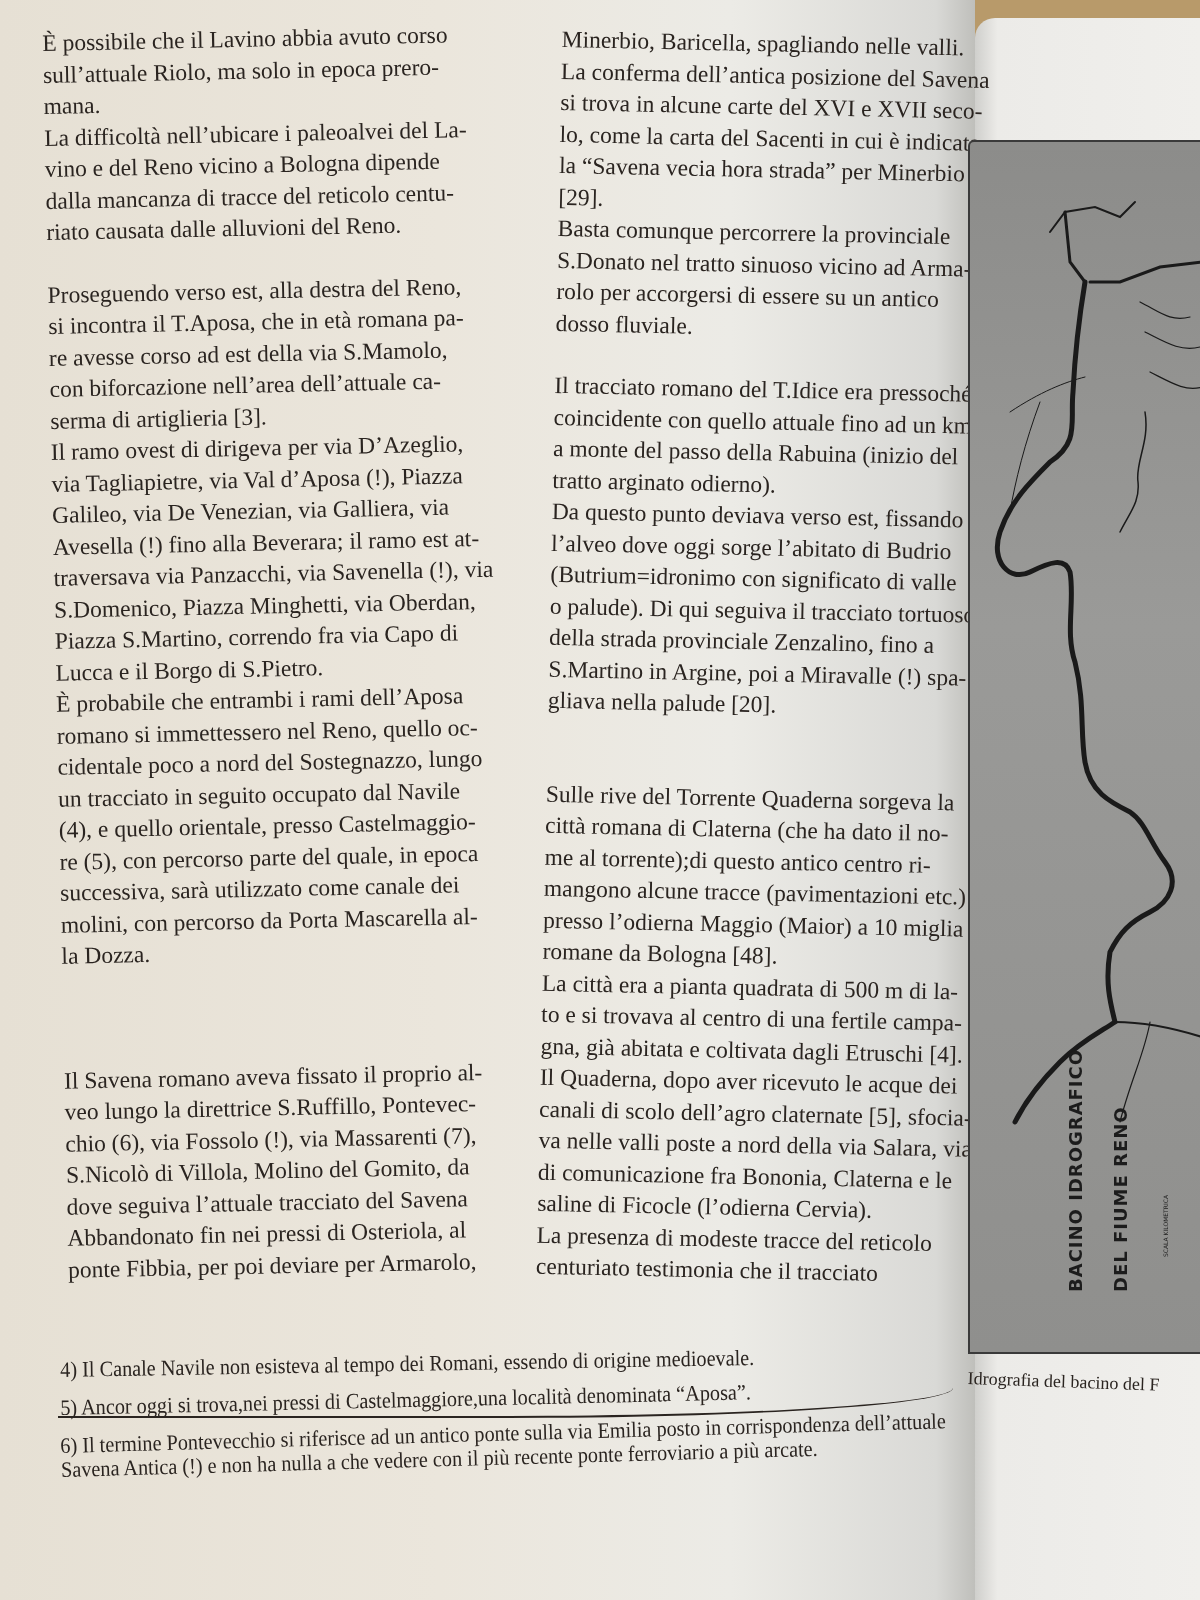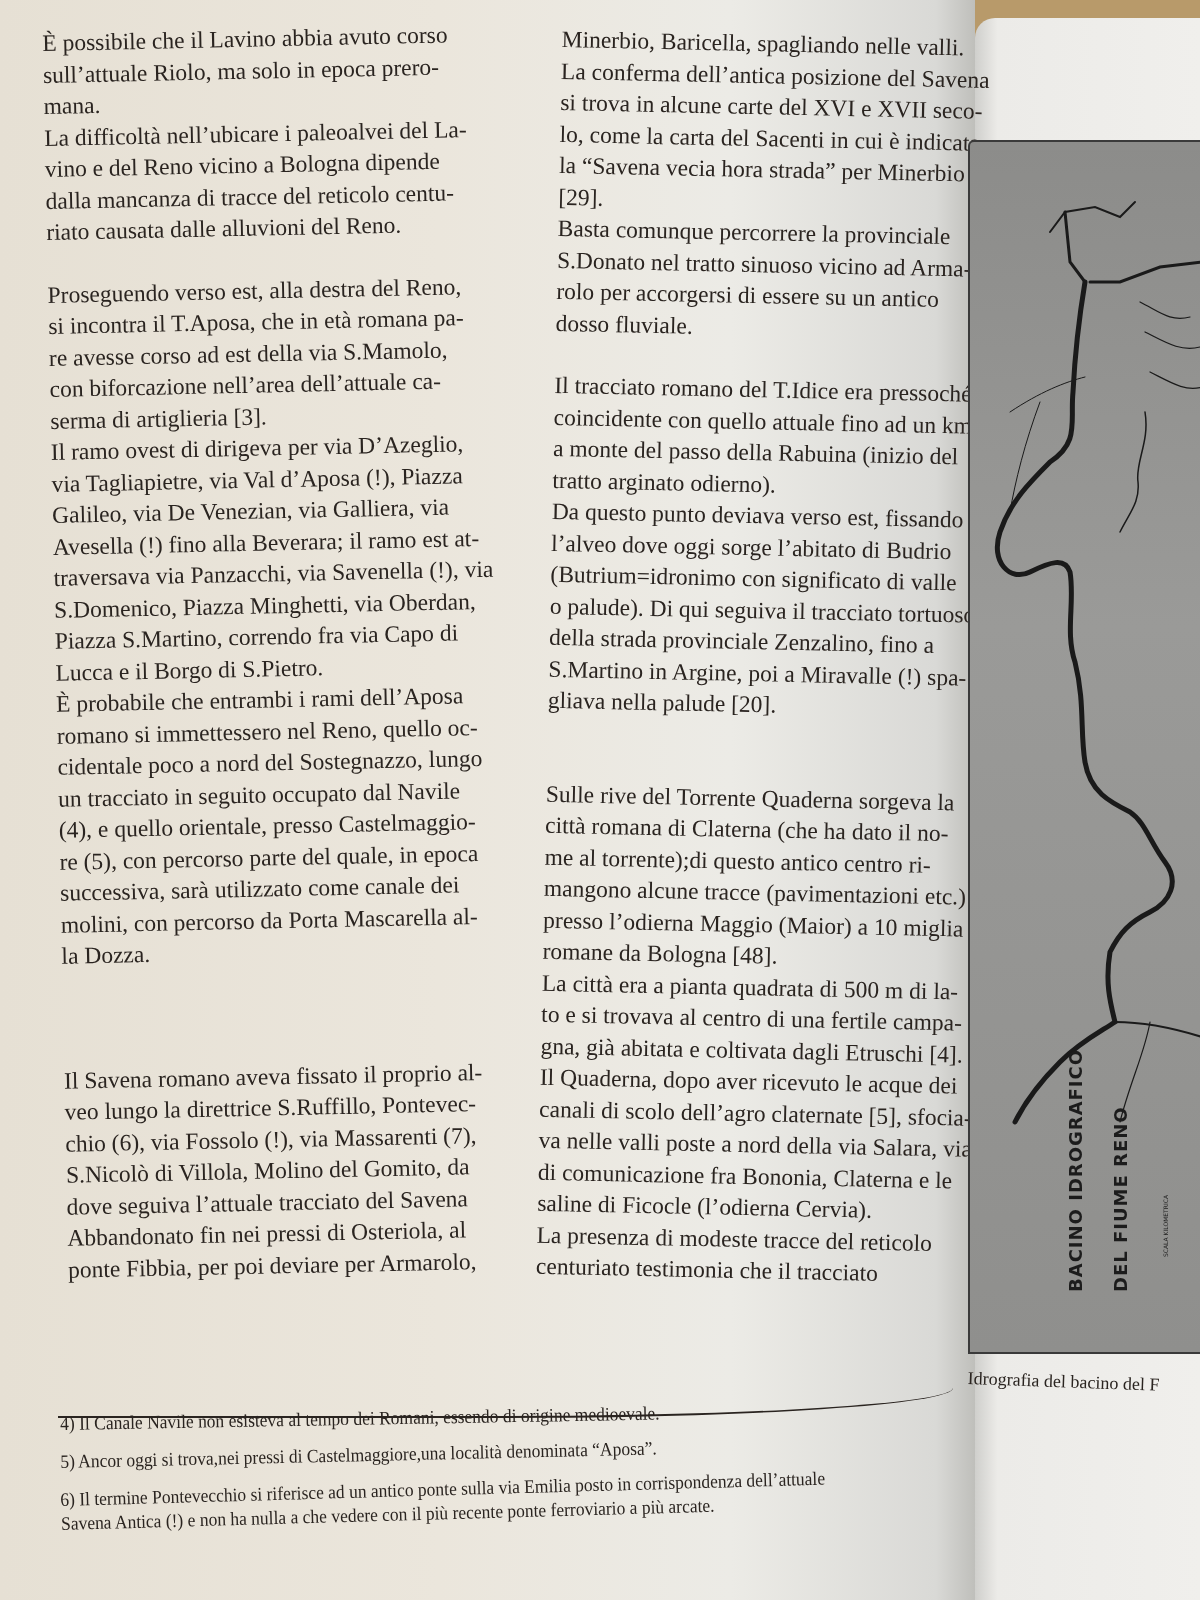--- a/index.html
+++ b/index.html
@@ -21,21 +21,21 @@
   .col { position:absolute; font-size:23.5px; line-height:31.5px; }
   .col p { margin:0; }
   .col .gap { height:31px; }
   .col-left { left:42px; top:28px; width:480px; transform:rotate(-1.2deg); transform-origin:0 0; }
   .col-right { left:562px; top:24px; width:390px; transform:rotate(1.2deg); transform-origin:0 0; }
   .line { white-space:nowrap; display:block; }
   .rule {
     position:absolute; left:58px; top:1388px; width:895px; height:28px;
     border-bottom:2px solid #2a2420; border-bottom-right-radius:900px 60px;
   }
-  .notes { position:absolute; left:60px; top:1412px; width:900px; font-size:19px; line-height:24px; }
+  .notes { position:absolute; left:60px; top:1358px; width:900px; font-size:22px; line-height:24px; }
   .note { display:block; white-space:nowrap; margin-bottom:14px; transform-origin:0 0; }
   .note.n4 { transform:rotate(-1deg) scaleX(0.92); }
   .note.n5 { transform:rotate(-1.3deg) scaleX(0.92); margin-top:10px; }
   .note.n6 { transform:rotate(-1.6deg) scaleX(0.92); margin-top:10px; }
   .note .cont { display:block; }
   .map {
     position:absolute; left:968px; top:140px; width:232px; height:1210px;
     background:linear-gradient(180deg,#8c8c8a 0%,#9a9a98 40%,#8f8f8d 100%);
     border-left:2px solid #3a3a3a; border-top:2px solid #3a3a3a; border-bottom:2px solid #3a3a3a;
     border-top-left-radius:6px; overflow:hidden;

